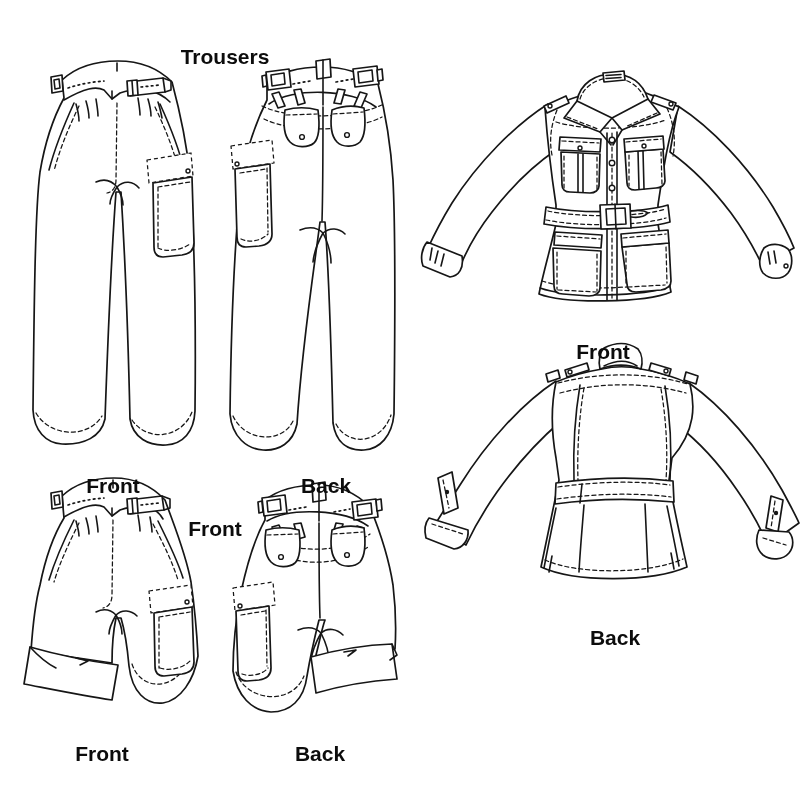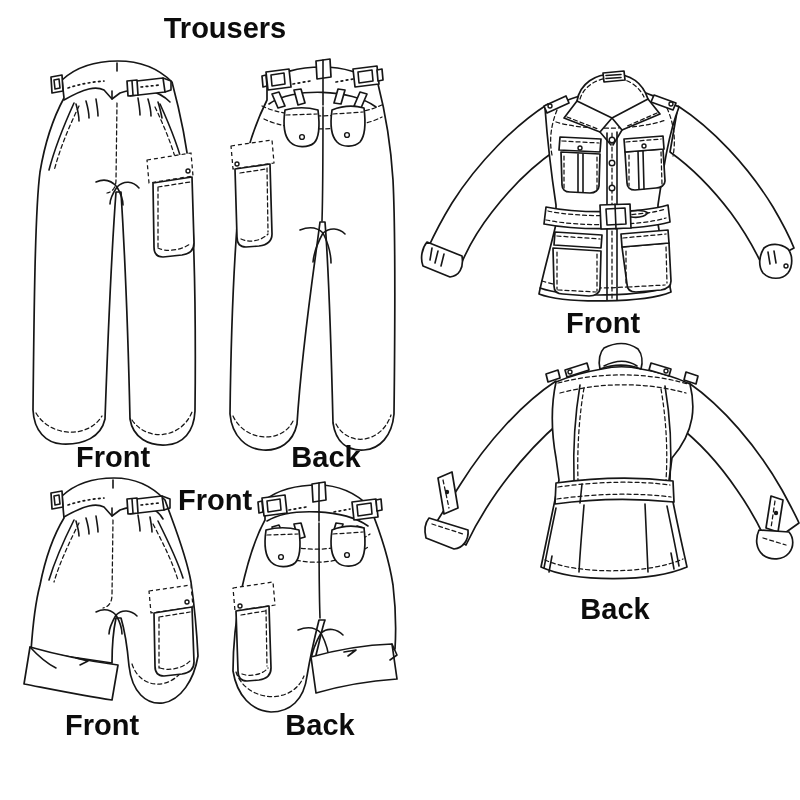--- a/index.html
+++ b/index.html
@@ -4,25 +4,26 @@
 <style>
   html,body{margin:0;padding:0;}
   body{background:#ffffff;font-family:"Liberation Sans",sans-serif;}
   .sheet{position:relative;width:800px;height:800px;background:#ffffff;overflow:hidden;}
   .sheet svg{position:absolute;left:0;top:0;}
   .lbl{
     position:absolute;
     transform:translateX(-50%);
     font-family:"Liberation Sans","DejaVu Sans",sans-serif;
     font-weight:700;
-    font-size:29px;
+    font-size:21px;
     letter-spacing:0px;
     color:#0c0c0c;
     white-space:nowrap;
     line-height:1;
+    margin-top:32px;
   }
   
   .s{fill:none;stroke:#161616;stroke-width:1.6;stroke-linecap:round;stroke-linejoin:round;}
   .sw{fill:#ffffff;stroke:#161616;stroke-width:1.7;stroke-linejoin:round;}
   .d{fill:none;stroke:#161616;stroke-width:1.25;stroke-dasharray:4 3;stroke-linecap:round;}
   .dw{fill:#ffffff;stroke:#161616;stroke-width:1.25;stroke-dasharray:4 3;stroke-linejoin:round;}
   .dt{fill:none;stroke:#161616;stroke-width:1.7;stroke-dasharray:1.6 3.6;stroke-linecap:round;}
   .b{fill:#161616;stroke:none;}
   .bo{fill:#ffffff;stroke:#161616;stroke-width:1.4;}
 </style>

